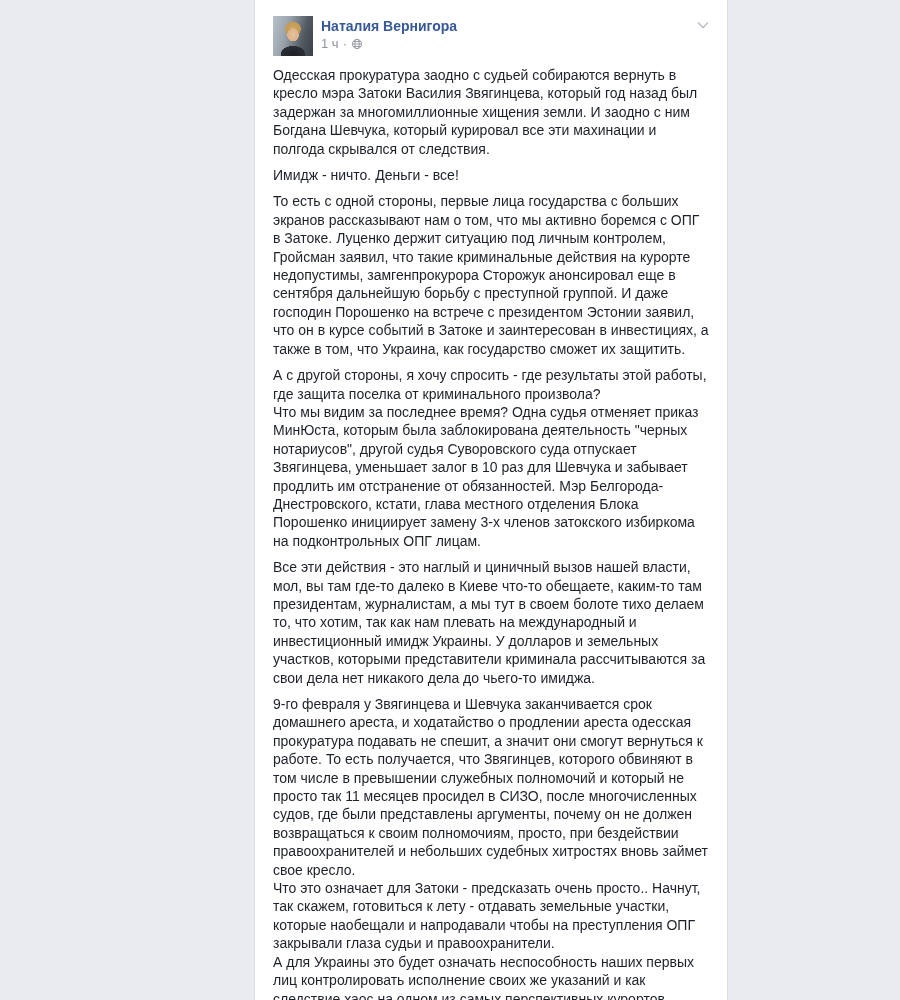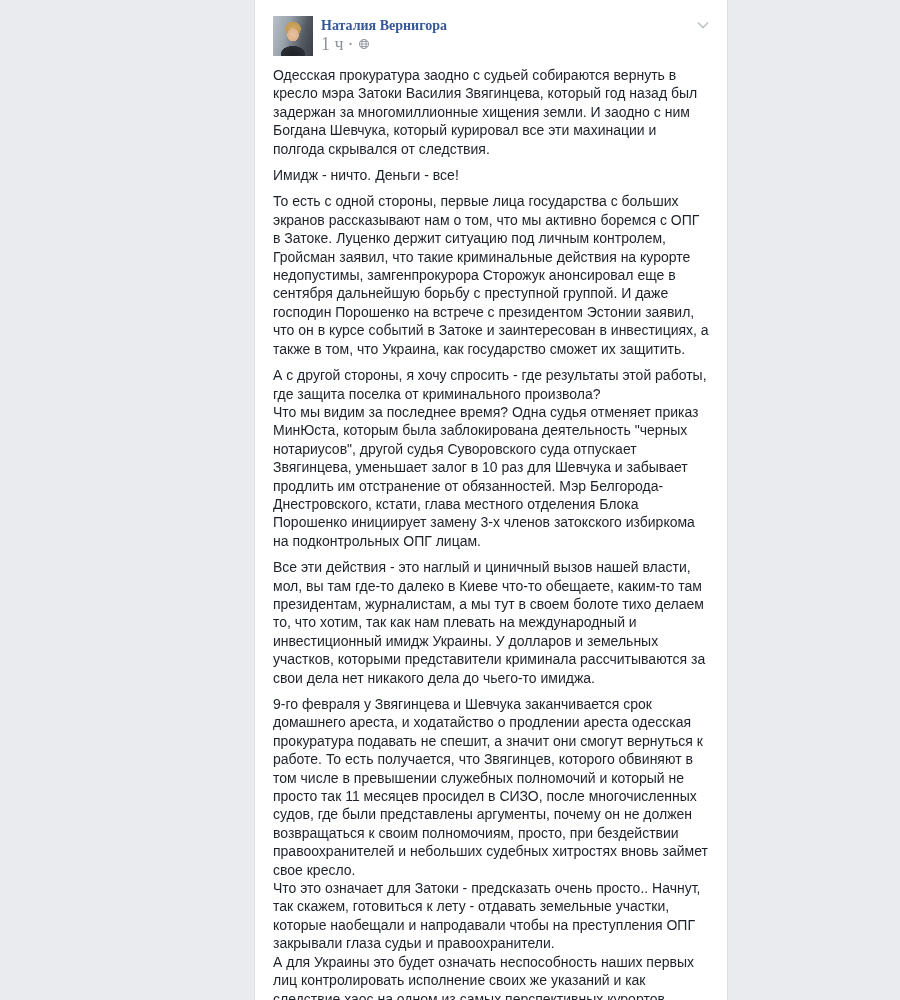--- a/index.html
+++ b/index.html
@@ -18,21 +18,20 @@
     background:#ffffff;
     border-left:1px solid #dcdee3;
     border-right:1px solid #dcdee3;
     box-sizing:border-box;
   }
   .post-header{
     display:flex;
     align-items:flex-start;
     padding:16px 18px 6px 18px;
     position:relative;
-    font-family:Liberation Serif, serif;
   }
   .avatar{
     width:40px;height:40px;flex:none;
     margin-right:8px;
     cursor:pointer;
     background:
       radial-gradient(ellipse 8px 9px at 50% 47%, #e7c3a1 0%, #ddb18a 72%, rgba(0,0,0,0) 73%),
       radial-gradient(ellipse 11px 10px at 50% 32%, #cfa964 0%, #c39a52 70%, rgba(0,0,0,0) 71%),
       radial-gradient(ellipse 15px 10px at 50% 95%, #1e2126 0%, #2b2f35 80%, rgba(0,0,0,0) 81%),
       linear-gradient(105deg, #b9c2c9 0%, #99a2ab 35%, #555b63 70%, #3a3f46 100%);
@@ -42,21 +41,21 @@
     color:#365899;
     font-size:14px;
     font-weight:bold;
     text-decoration:none;
     cursor:pointer;
     line-height:18px;
   }
   .meta-row{
     display:flex;align-items:center;
     margin-top:2px;
-    color:#90949c;font-size:18px;line-height:14px;
+    color:#90949c;font-size:13px;line-height:14px;
   }
   .meta-row .timestamp{color:#90949c;text-decoration:none;cursor:pointer;}
   .meta-sep{margin:0 4px;}
   .globe-icon{display:inline-flex;align-items:center;}
   .chevron-btn{
     position:absolute;
     right:14px;top:16px;
     width:20px;height:16px;
     display:flex;align-items:center;justify-content:center;
     cursor:pointer;

